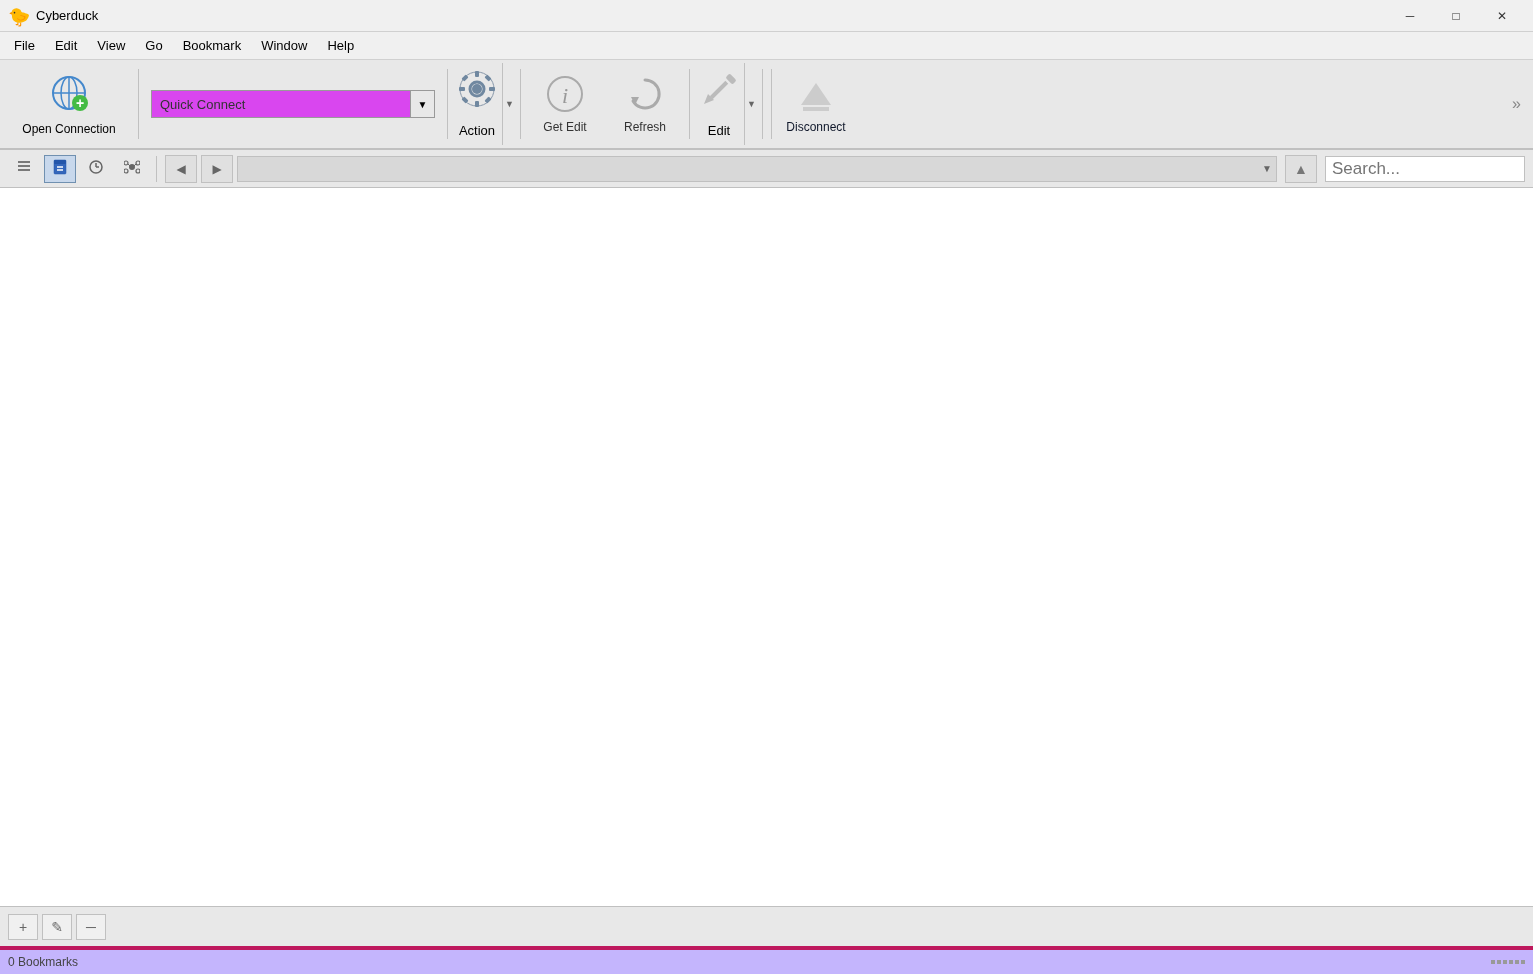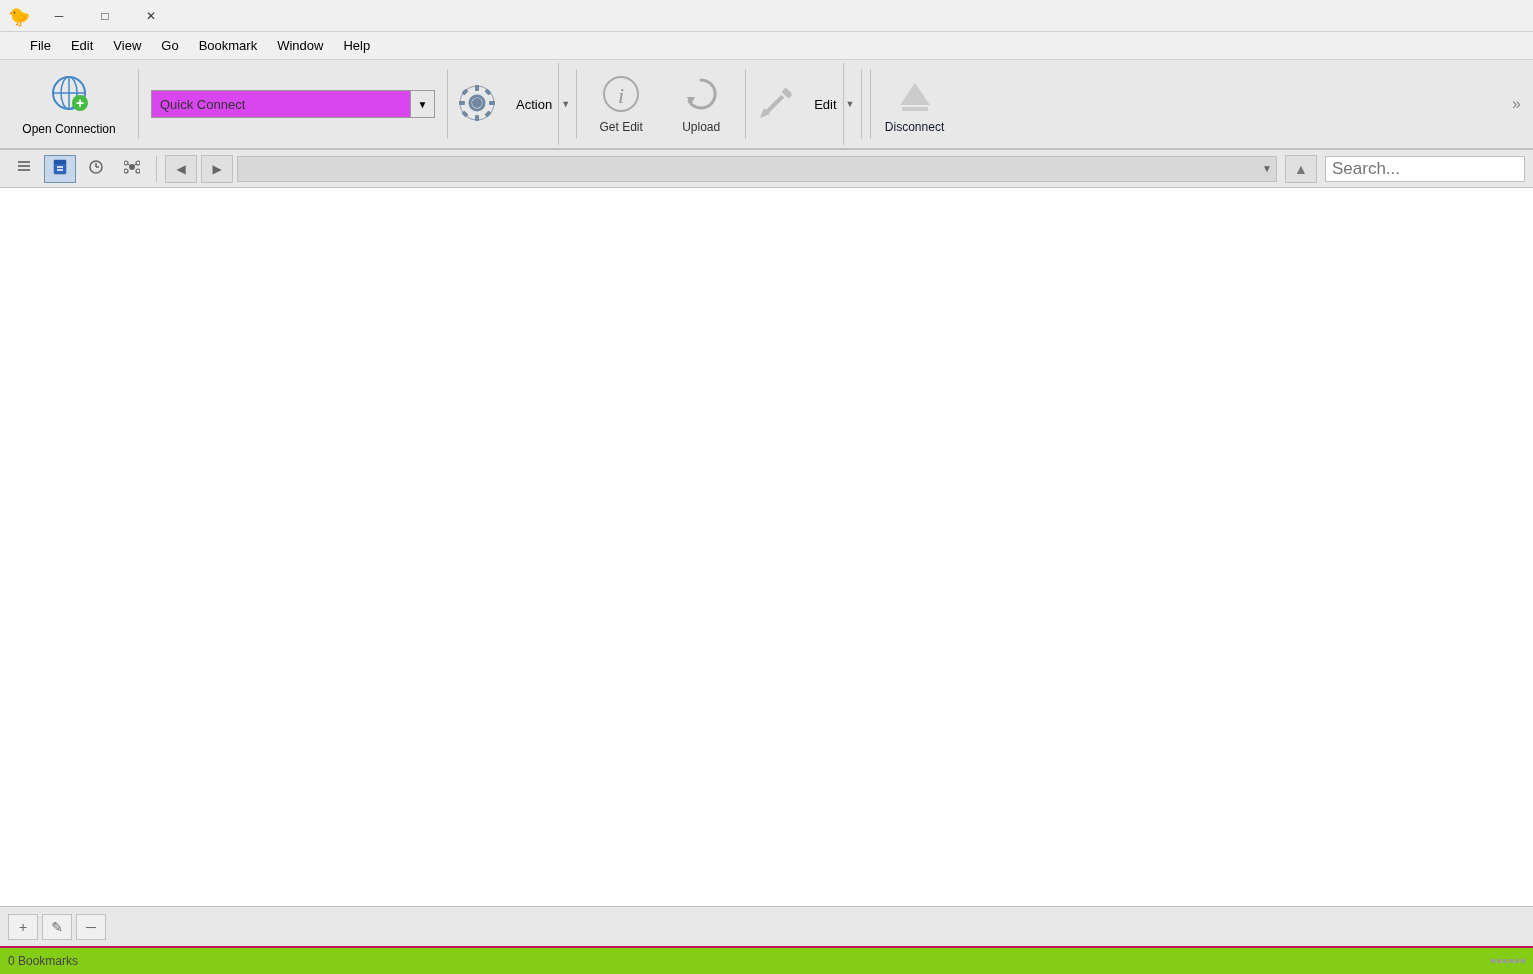--- a/index.html
+++ b/index.html
@@ -50,21 +50,21 @@
       border: none;
       color: #333;
     }
 
     
     .menu-bar {
       background: #f0f0f0;
       height: 28px;
       display: flex;
       align-items: center;
-      padding: 0 20px;
+      padding: 0 4px;
       border-bottom: 1px solid #d0d0d0;
     }
     .menu-item {
       padding: 4px 10px;
       cursor: pointer;
       font-size: 13px;
       color: #000;
       height: 28px;
       display: flex;
       align-items: center;
@@ -289,23 +289,23 @@
       justify-content: center;
       cursor: pointer;
       border: 1px solid #c0c0c0;
       background: #f0f0f0;
       font-size: 14px;
       color: #666;
     }
 
     
     .status-bar {
-      background: #84cc16;
-      height: 28px;
-      border-top: 2px solid #be185d;
+      background: #c4b5fd;
+      height: 28px;
+      border-top: 4px solid #be185d;
       display: flex;
       align-items: center;
       padding: 0 8px;
       font-size: 12px;
       color: #444;
       justify-content: space-between;
     }
     .status-dots {
       display: flex;
       gap: 2px;
@@ -315,26 +315,26 @@
 
     
     .split-group {
       display: flex;
       flex-direction: row;
       align-items: stretch;
       height: 82px;
     }
     .split-main {
       display: flex;
-      flex-direction: row;
+      flex-direction: column;
       align-items: center;
       justify-content: center;
       padding: 4px 6px;
       cursor: pointer;
-      gap: 20px;
+      gap: 12px;
     }
     .split-arrow-col {
       display: flex;
       align-items: center;
       justify-content: center;
       width: 14px;
       cursor: pointer;
       border-left: 1px solid #c0c0c0;
       color: #666;
       font-size: 9px;
@@ -348,20 +348,21 @@
       font-size: 16px;
       color: #888;
       cursor: pointer;
     }
   </style>
 </head>
 <body>
 
 <div class="title-bar">
   <span class="title-bar-icon">🐤</span>
+  <span class="title-bar-text">Cyberduck</span>
   <div class="title-bar-controls">
     <button class="title-bar-btn">─</button>
     <button class="title-bar-btn">□</button>
     <button class="title-bar-btn close">✕</button>
   </div>
 </div>
 
 <div class="menu-bar">
   <span class="menu-item">File</span>
   <span class="menu-item">Edit</span>
@@ -440,21 +441,21 @@
     <span>Get Edit</span>
   </button>
 
   <button class="toolbar-btn">
     <span>
       <svg width="38" height="38" viewBox="0 0 38 38">
         <path d="M19 5 A14 14 0 1 1 7 26" fill="none" stroke="#aaa" stroke-width="3" stroke-linecap="round"></path>
         <polygon points="5,22 9,30 13,22" fill="#aaa"></polygon>
       </svg>
     </span>
-    <span>Upload</span>
+    <span>Refresh</span>
   </button>
 
   <div class="toolbar-separator"></div>
 
   <div class="split-group">
     <div class="split-main">
       <span>
         <svg width="38" height="38" viewBox="0 0 38 38">
           <rect x="8" y="18" width="22" height="4" fill="#bbb" transform="rotate(-45 19 20)"></rect>
           <polygon points="4,34 8,24 14,30" fill="#bbb"></polygon>

